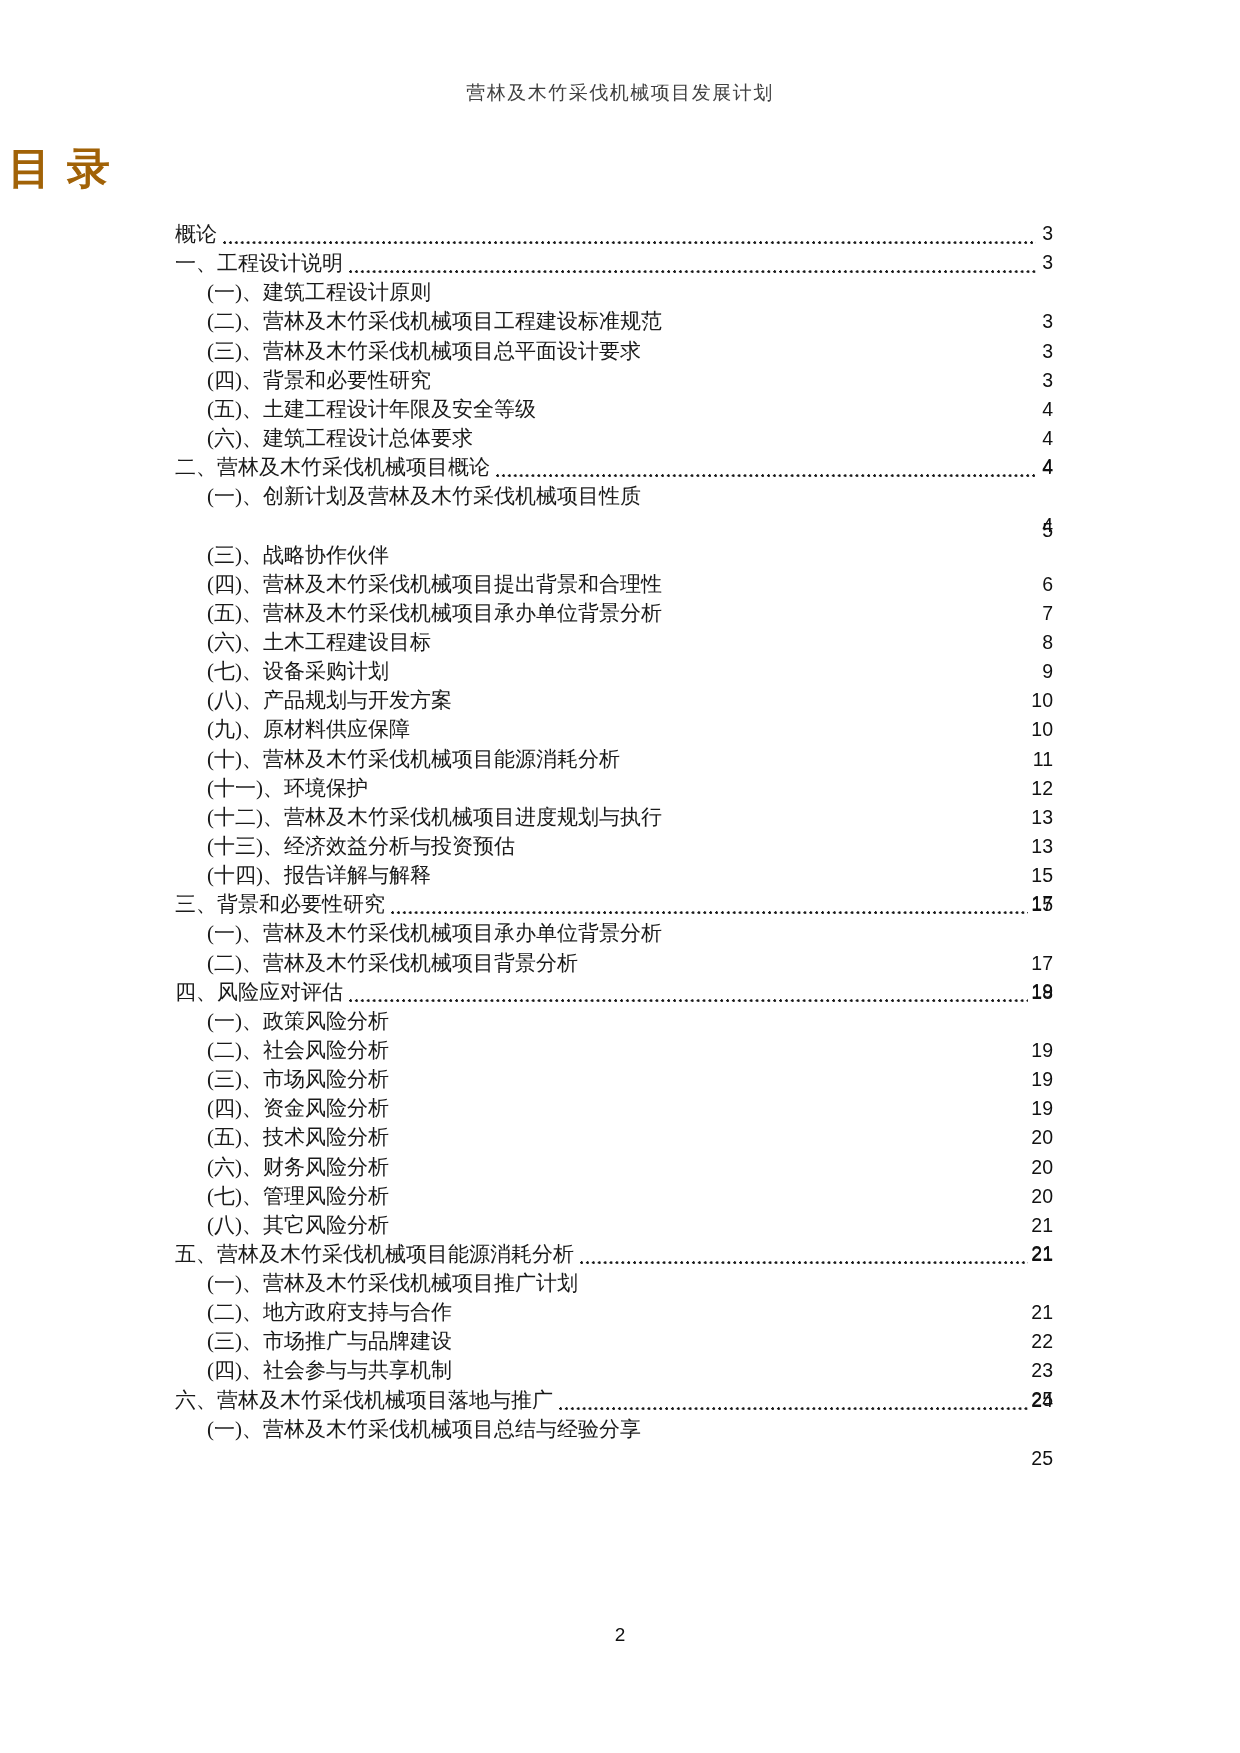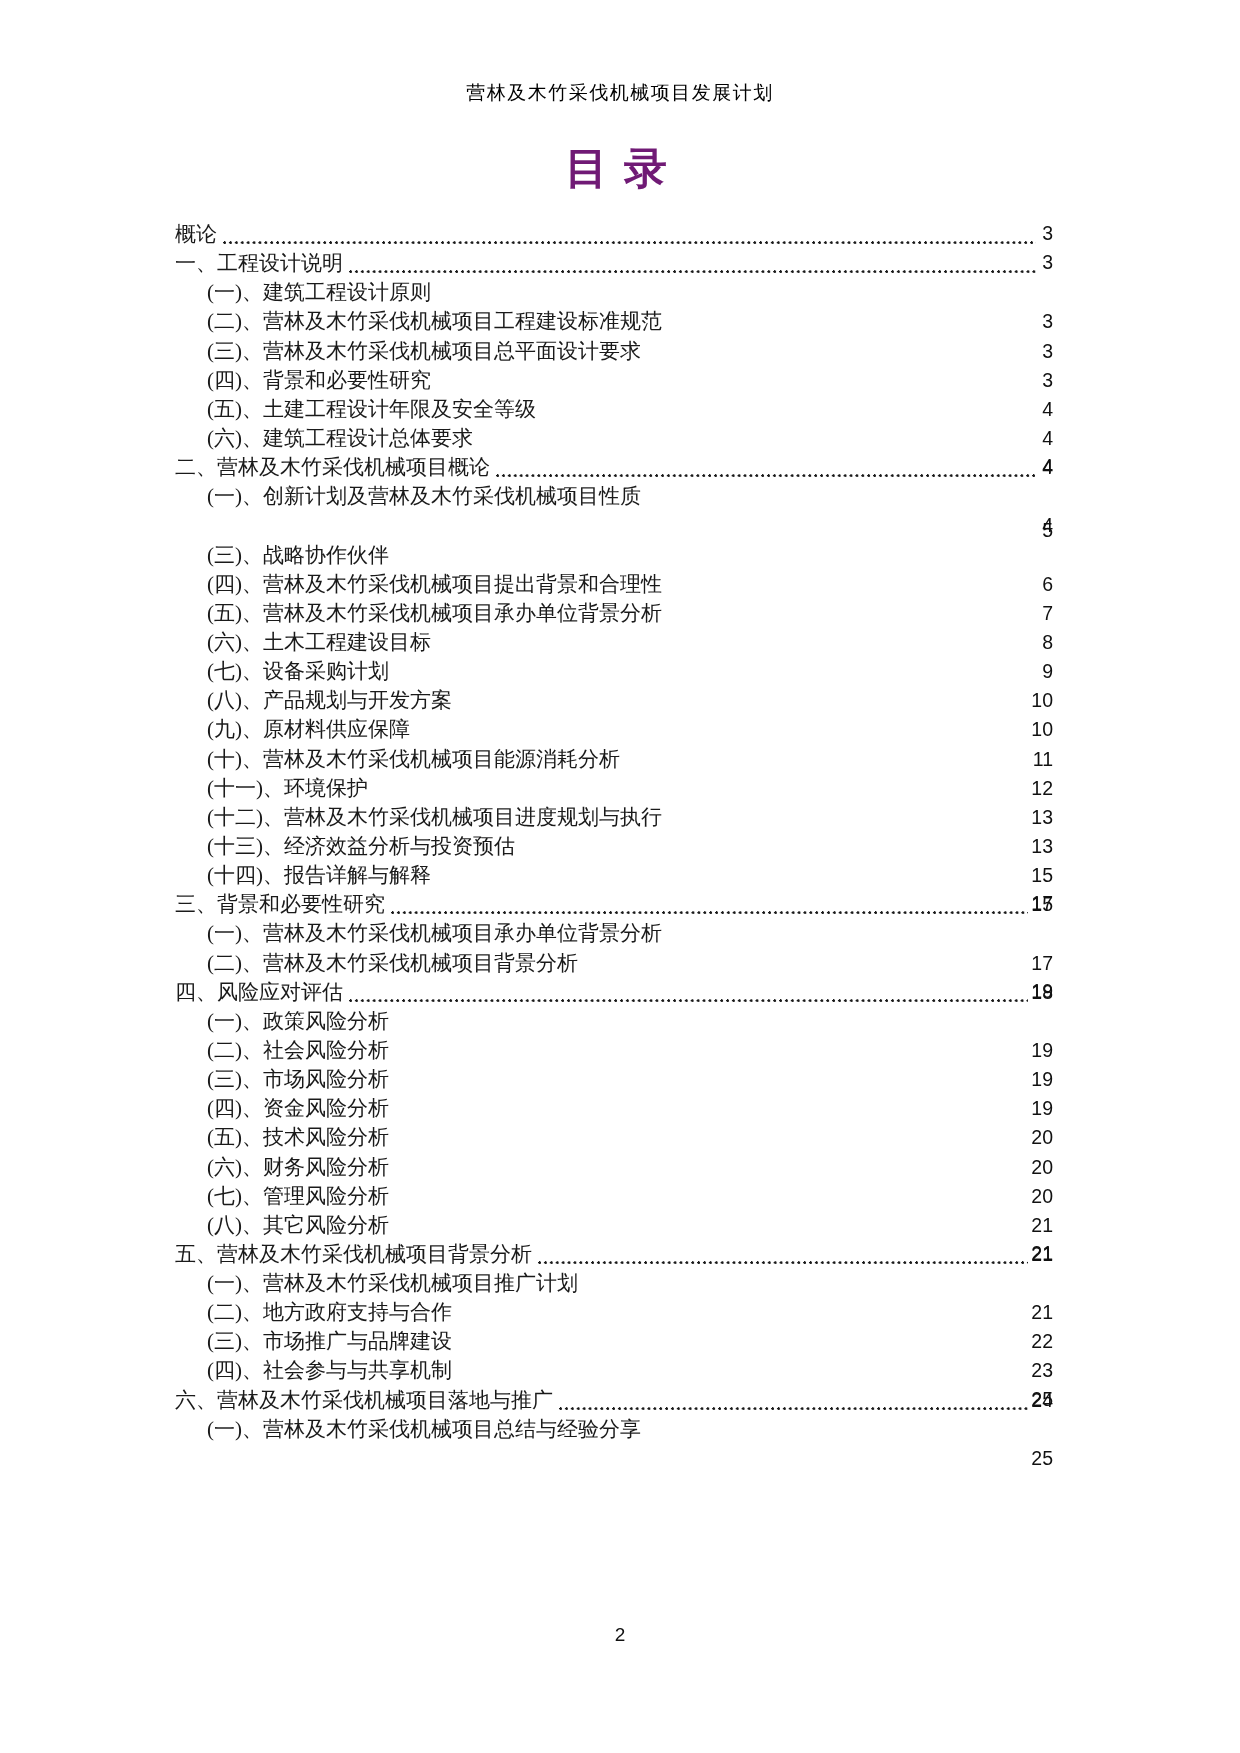--- a/index.html
+++ b/index.html
@@ -16,34 +16,33 @@
     overflow: hidden;
   }
   .doc-header {
     position: absolute;
     top: 80px;
     left: 0;
     width: 100%;
     text-align: center;
     font-size: 19px;
     letter-spacing: 1.5px;
-    color: #000000;
+    color: #404040;
     font-weight: normal;
   }
   .doc-title {
     position: absolute;
     top: 140px;
     left: 0;
     width: 100%;
-    text-align: center;
     font-size: 43px;
     font-weight: bold;
     letter-spacing: 16px;
     text-indent: 8px;
-    color: #701a75;
+    color: #a16207;
   }
   .toc-list {
     position: absolute;
     top: 222px;
     left: 175px;
     width: 878px;
   }
   .toc-row {
     display: flex;
     height: 29.15px;
@@ -265,21 +264,21 @@
     <span class="toc-label">(七)、管理风险分析</span>
     <span class="toc-leader"></span>
     <span class="toc-page">21</span>
   </div>
     <div class="toc-row level-1">
     <span class="toc-label">(八)、其它风险分析</span>
     <span class="toc-leader"></span>
     <span class="toc-page">21</span>
   </div>
     <div class="toc-row level-0">
-    <span class="toc-label">五、营林及木竹采伐机械项目背景分析</span>
+    <span class="toc-label">五、营林及木竹采伐机械项目能源消耗分析</span>
     <span class="toc-leader"></span>
     <span class="toc-page">21</span>
   </div>
     <div class="toc-row level-1">
     <span class="toc-label">(一)、营林及木竹采伐机械项目推广计划</span>
     <span class="toc-leader"></span>
     <span class="toc-page">21</span>
   </div>
     <div class="toc-row level-1">
     <span class="toc-label">(二)、地方政府支持与合作</span>

